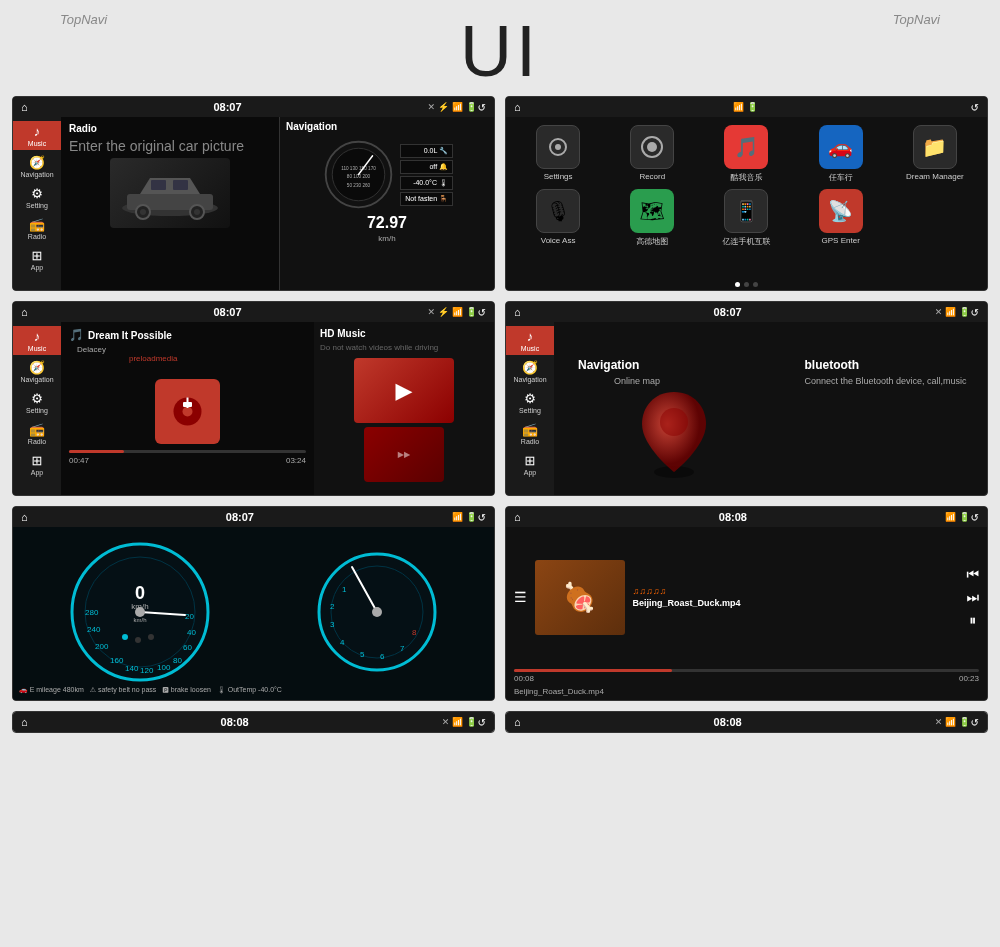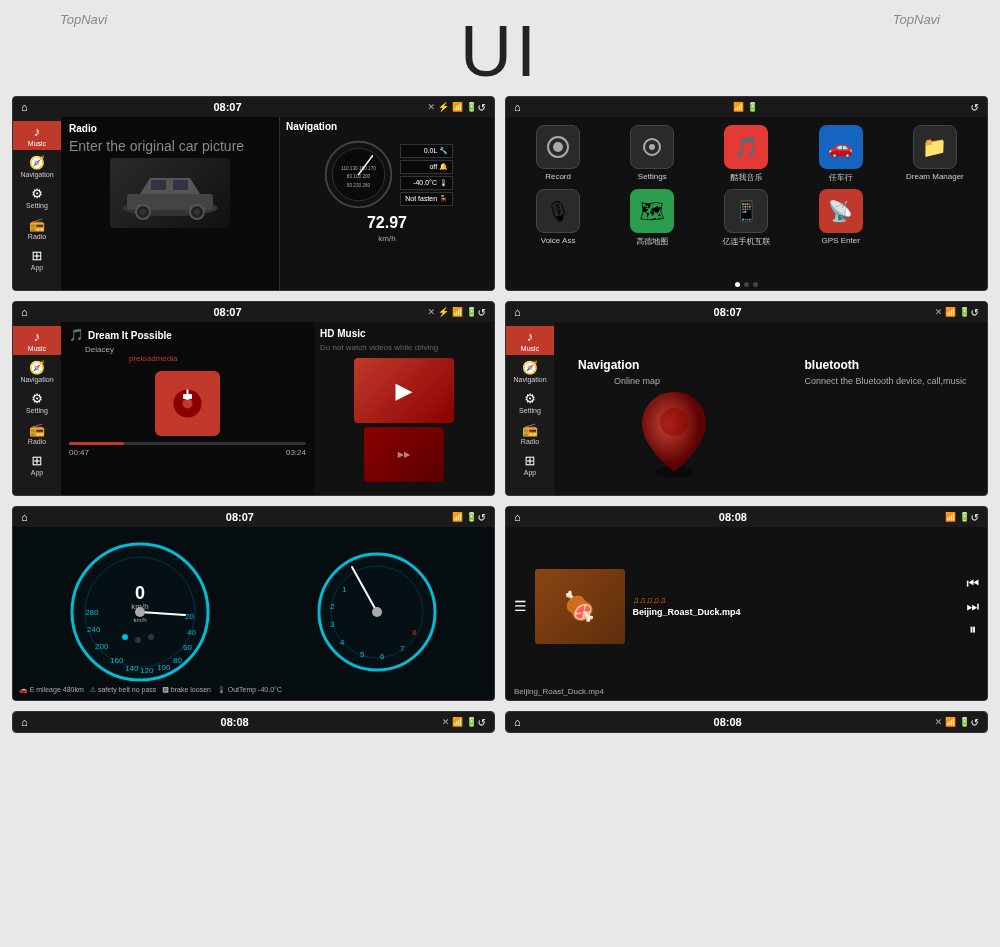--- a/index.html
+++ b/index.html
@@ -308,36 +308,36 @@
         <span>📶</span>
           <span>🔋</span>
       </div>
       <span class="close-btn">↺</span>
     </div>
     <div style="padding:8px; background:#111; position:absolute; left:0; top:20px; right:0; bottom:0;">
       <div class="app-grid">
         <div class="app-item">
           <div class="app-icon" style="background:#2a2a2a; border:1px solid #444;">
             <svg width="26" height="26" viewBox="0 0 26 26">
+                <circle cx="13" cy="13" r="8" fill="none" stroke="#aaa" stroke-width="2"></circle>
+                <circle cx="13" cy="13" r="3" fill="#aaa"></circle>
+              </svg>
+          </div>
+          <span class="app-label">Settings</span>
+        </div>
+        <div class="app-item">
+          <div class="app-icon" style="background:#2a2a2a; border:1px solid #444;">
+            <svg width="26" height="26" viewBox="0 0 26 26">
                 <circle cx="13" cy="13" r="10" fill="none" stroke="#aaa" stroke-width="2"></circle>
                 <circle cx="13" cy="13" r="5" fill="#aaa"></circle>
               </svg>
           </div>
           <span class="app-label">Record</span>
         </div>
         <div class="app-item">
-          <div class="app-icon" style="background:#2a2a2a; border:1px solid #444;">
-            <svg width="26" height="26" viewBox="0 0 26 26">
-                <circle cx="13" cy="13" r="8" fill="none" stroke="#aaa" stroke-width="2"></circle>
-                <circle cx="13" cy="13" r="3" fill="#aaa"></circle>
-              </svg>
-          </div>
-          <span class="app-label">Settings</span>
-        </div>
-        <div class="app-item">
           <div class="app-icon" style="background:#e53935;">🎵</div>
           <span class="app-label">酷我音乐</span>
         </div>
         <div class="app-item">
           <div class="app-icon" style="background:#1565c0;">🚗</div>
           <span class="app-label">任车行</span>
         </div>
         <div class="app-item">
           <div class="app-icon" style="background:#2a2a2a; border:1px solid #444;">📁</div>
           <span class="app-label">Dream Manager</span>
@@ -400,22 +400,22 @@
         <span class="icon">⊞</span>
         <span class="label">App</span>
       </div>
     </div>
     <div class="main-content" style="display:flex;">
       <div style="flex:1; padding:6px 8px; background:#0a0a0a;">
         <div style="display:flex; align-items:center; gap:4px; margin-bottom:3px;">
           <span style="color:#aaa; font-size:12px;">🎵</span>
           <span style="color:#fff; font-size:10px; font-weight:bold;">Dream It Possible</span>
         </div>
-        <div style="color:#aaa; font-size:8px; margin-left:16px;">Delacey</div>
-        <div style="color:#c0392b; font-size:8px; margin-left:16px; margin-bottom:8px;padding-left:44px;">preloadmedia</div>
+        <div style="color:#aaa; font-size:8px; margin-left:8px;">Delacey</div>
+        <div style="color:#c0392b; font-size:8px; margin-left:16px; margin-bottom:16px;padding-left:44px;">preloadmedia</div>
         <div style="width:65px; height:65px; background:#c0392b; border-radius:6px; display:flex; align-items:center; justify-content:center; margin:4px auto; position:relative;">
           <svg width="35" height="35" viewBox="0 0 35 35">
             <circle cx="17.5" cy="17.5" r="14" fill="#8b0000"></circle>
             <circle cx="17.5" cy="17.5" r="5" fill="#c0392b"></circle>
             <line x1="17.5" y1="3.5" x2="17.5" y2="14" stroke="#fff" stroke-width="2"></line>
             <rect x="13" y="8" width="9" height="5" fill="#fff" rx="1"></rect>
           </svg>
         </div>
         <div class="progress-bar">
           <div class="progress-fill" style="width:23%;"></div>
@@ -592,20 +592,29 @@
           <div style="color:#fff; font-size:9px; font-weight:bold;">Beijing_Roast_Duck.mp4</div>
         </div>
 
         <div style="display:flex; flex-direction:column; align-items:center; gap:6px;">
           <button style="color:#fff; font-size:14px; background:none; border:none; cursor:pointer;">⏮</button>
           <button style="color:#fff; font-size:14px; background:none; border:none; cursor:pointer;">⏭</button>
           <button style="color:#fff; font-size:14px; background:none; border:none; cursor:pointer;">⏸</button>
         </div>
       </div>
 
+      <div style="padding:2px 8px;">
+        <div style="width:100%; height:3px; background:#333; border-radius:2px;">
+          <div style="height:100%; width:34%; background:#c0392b; border-radius:2px;"></div>
+        </div>
+        <div style="display:flex; justify-content:space-between; color:#aaa; font-size:8px; margin-top:2px;">
+          <span>00:08</span>
+          <span>00:23</span>
+        </div>
+      </div>
       <div style="color:#aaa; font-size:8px; padding:2px 8px 4px;">Beijing_Roast_Duck.mp4</div>
     </div>
   </div>
 
   <div class="screen screen7">
     <div class="status-bar">
       <span class="home-icon">⌂</span>
       <span class="time">08:08</span>
       <div class="icons">
         <span>✕</span>

